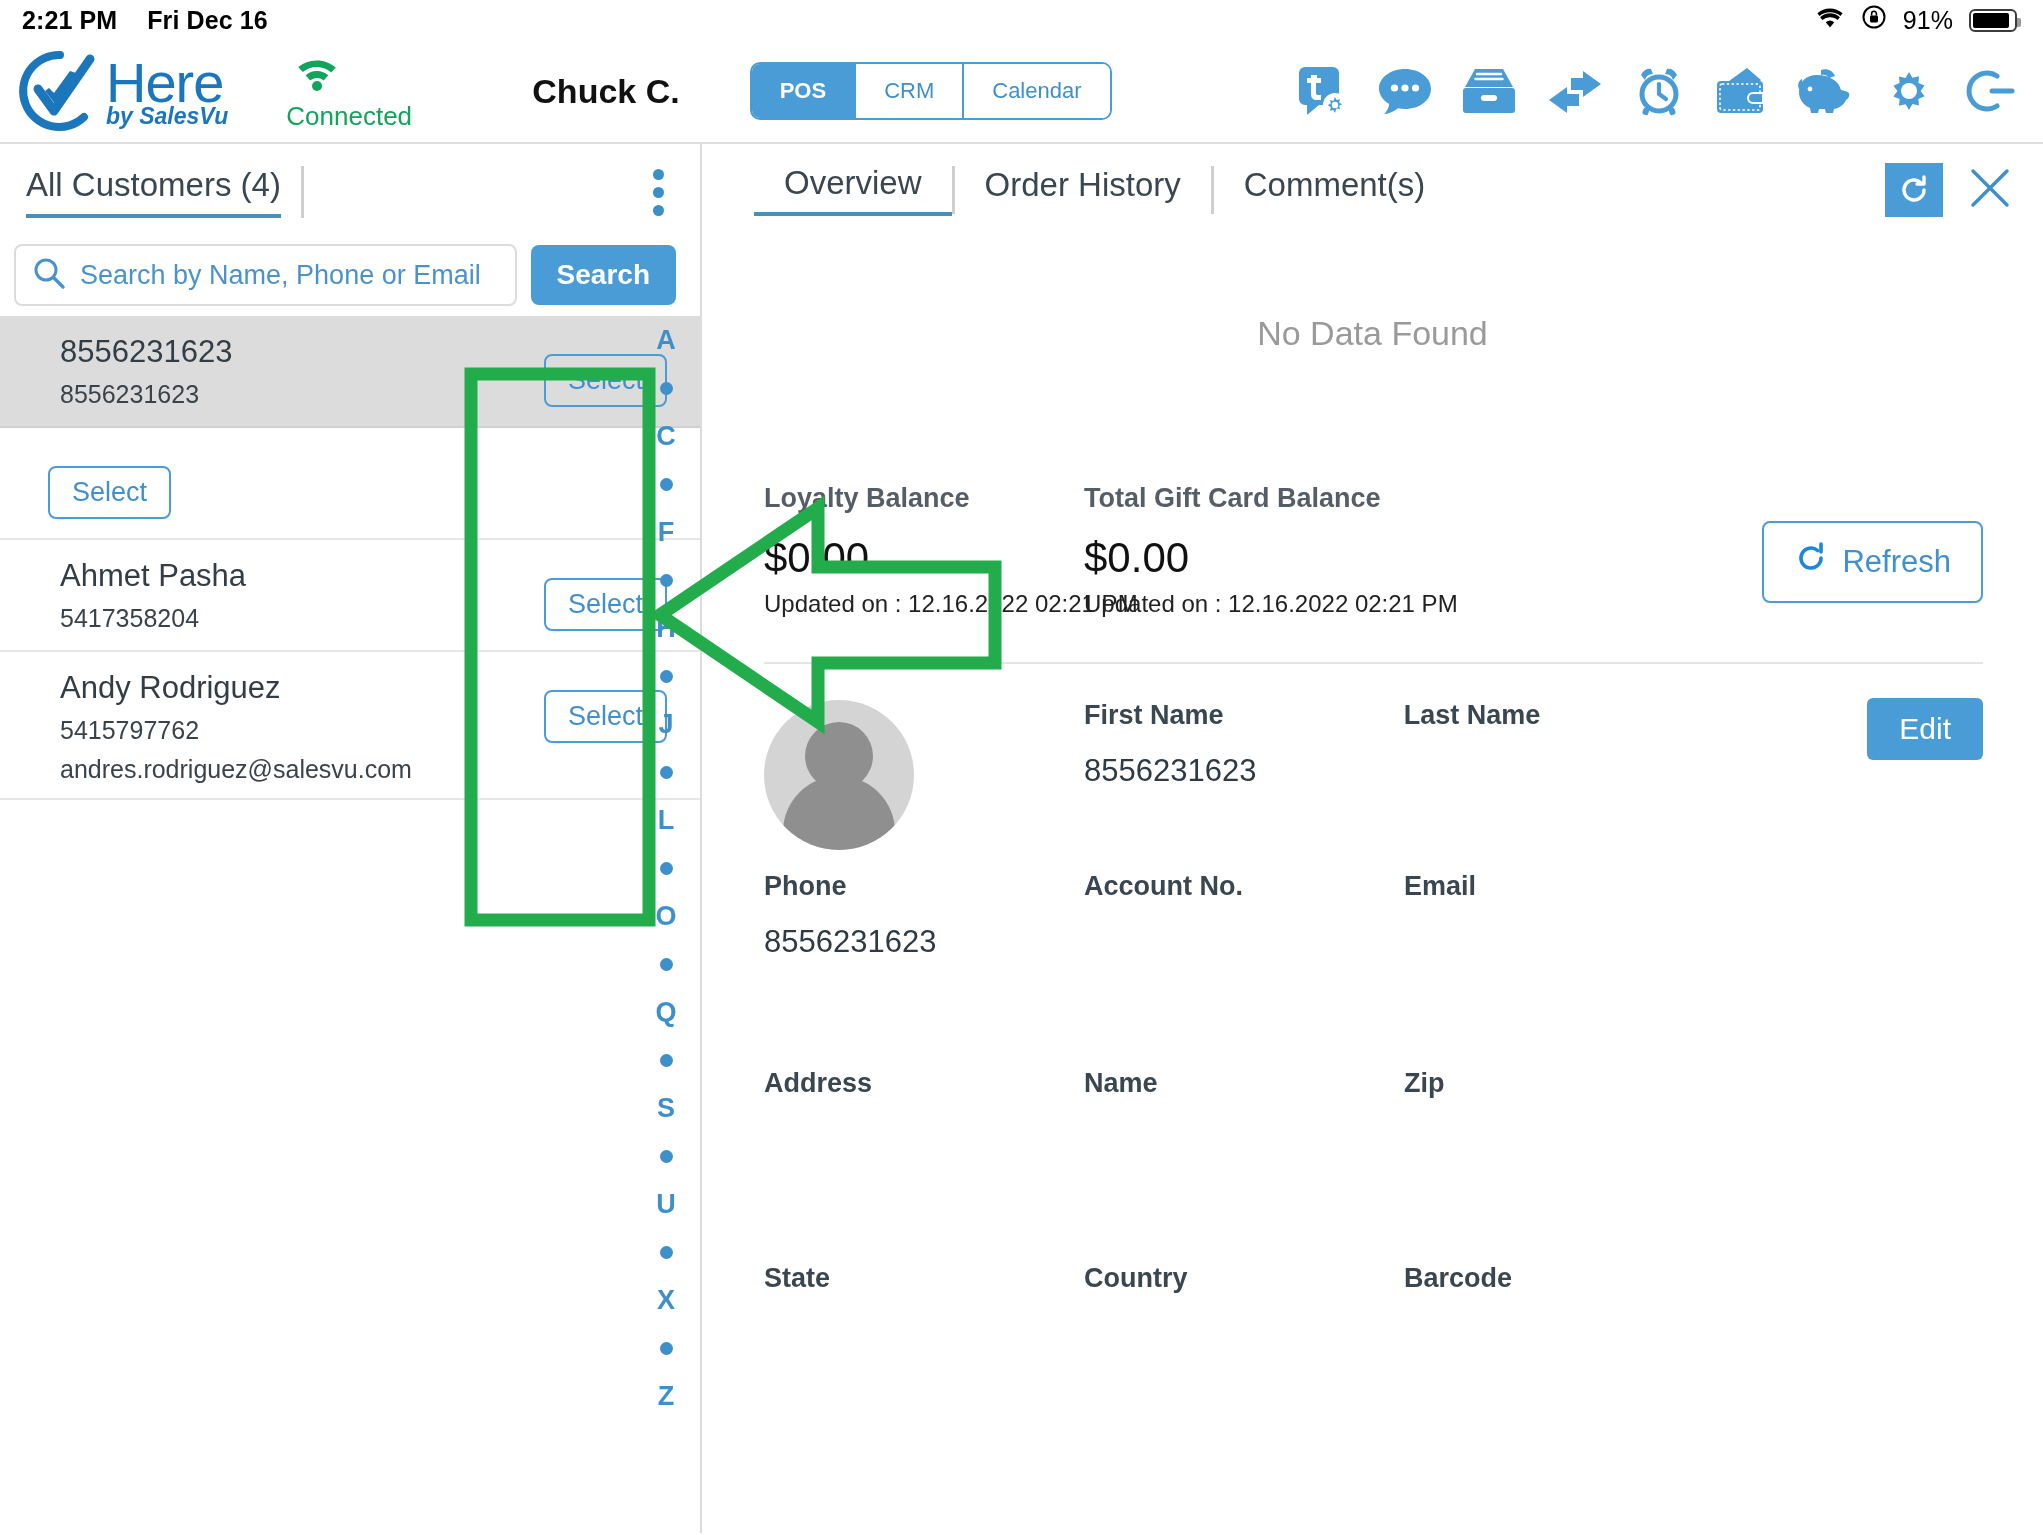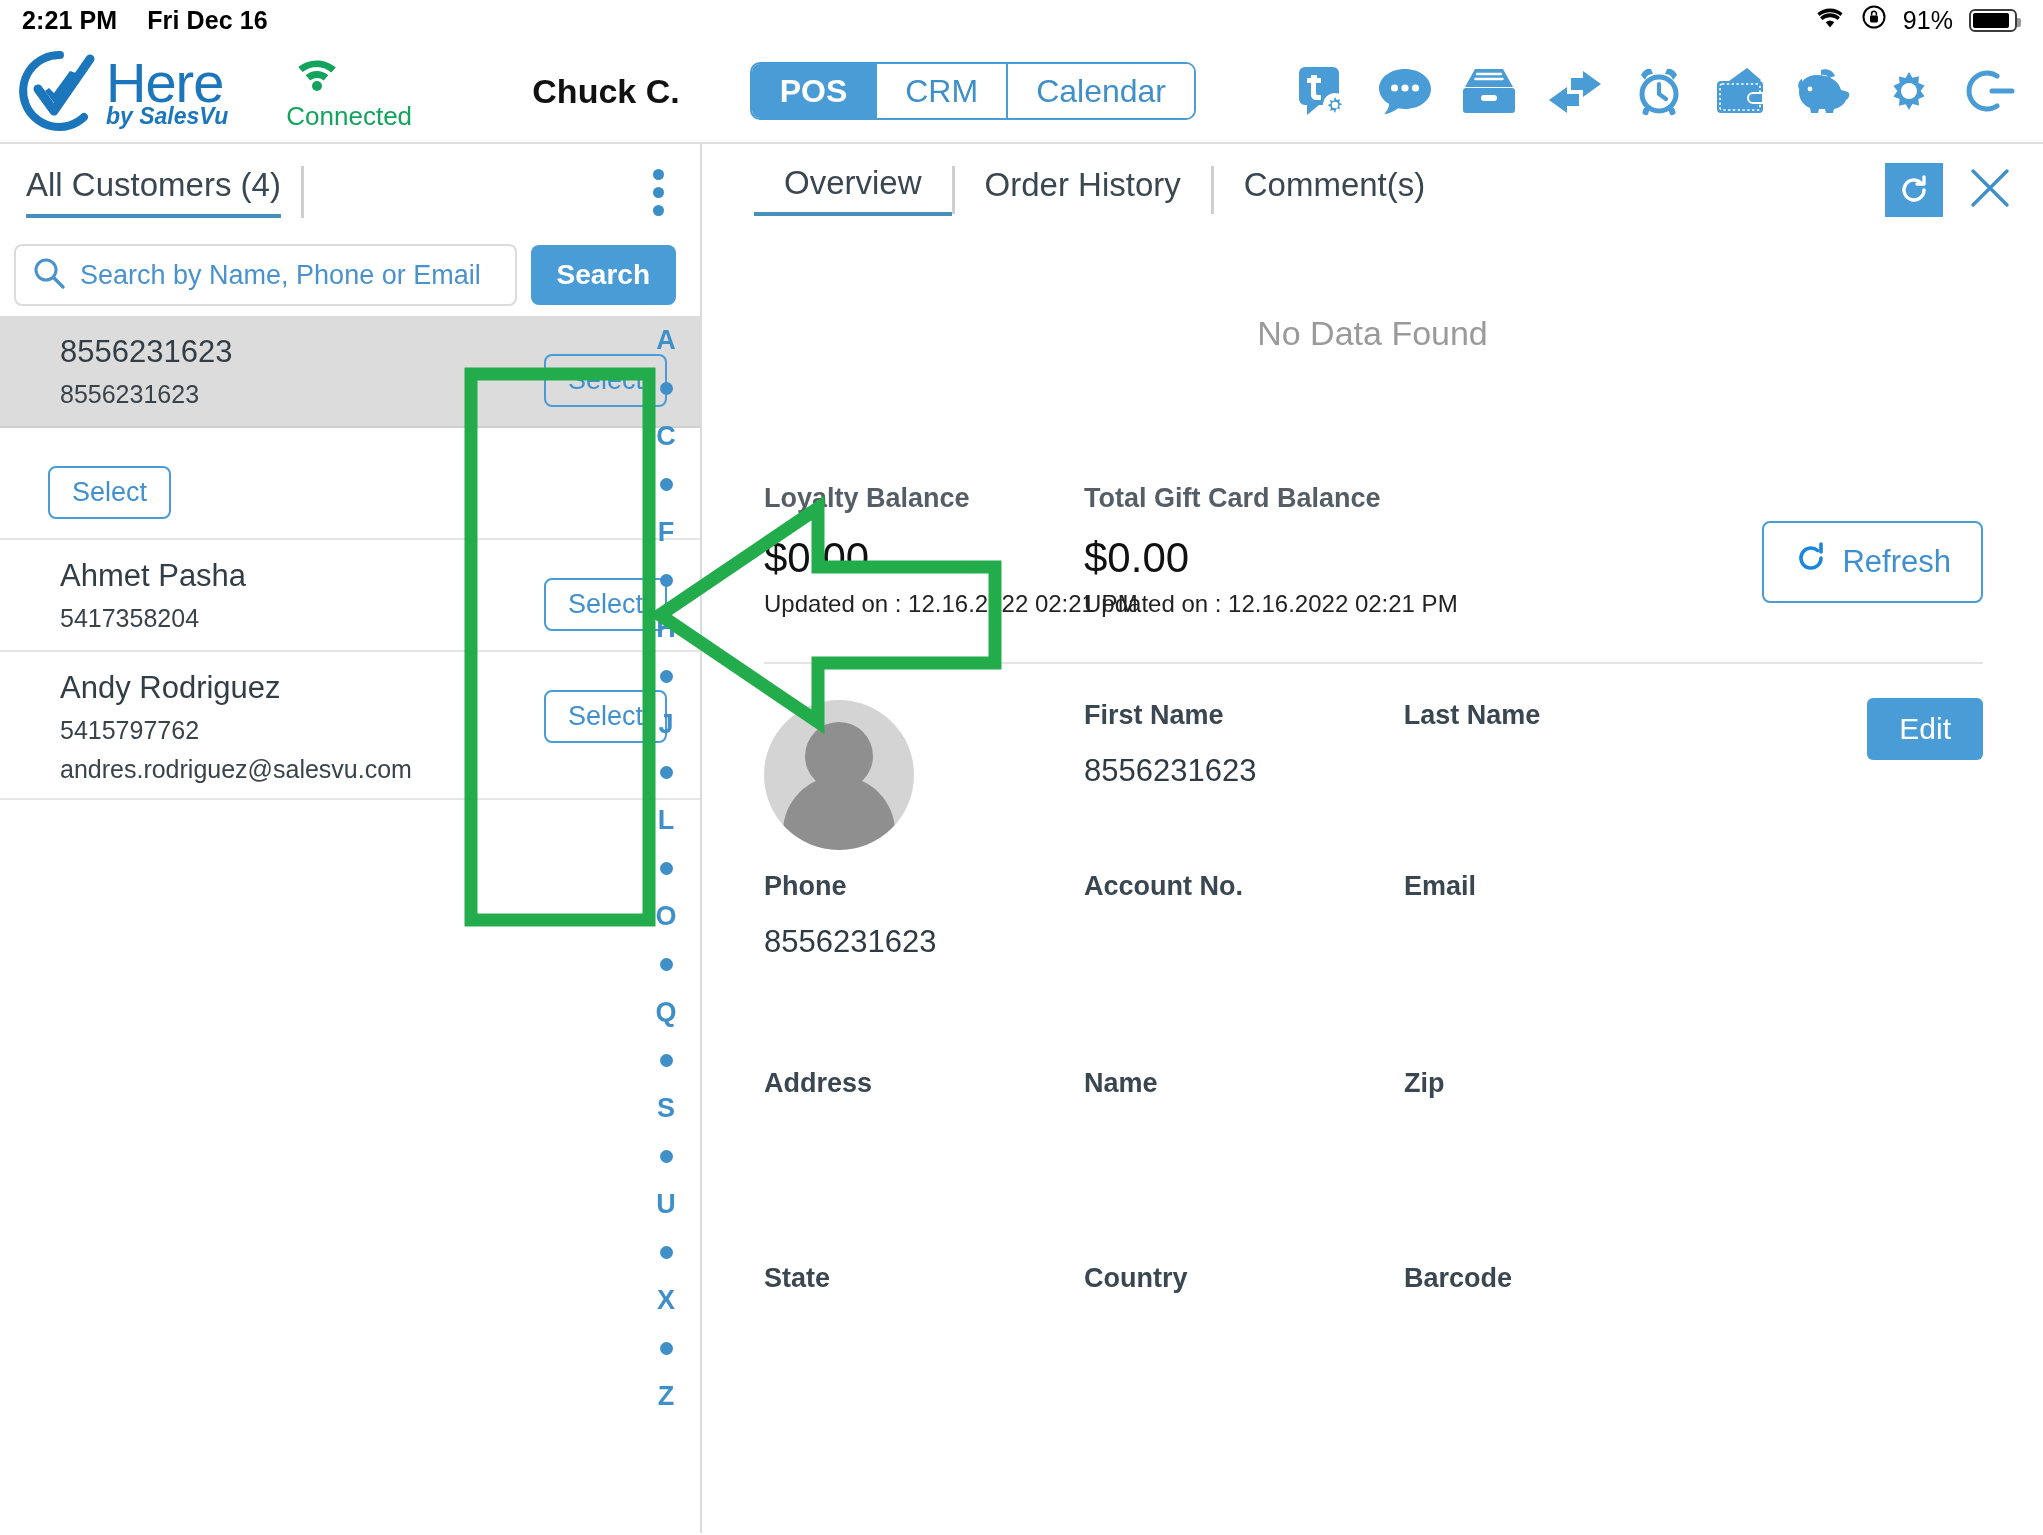--- a/index.html
+++ b/index.html
@@ -52,21 +52,21 @@
     white-space: nowrap;
   }
 
   .segmented {
     margin-left: 70px;
     display: flex; border: 2px solid #4a9cd6; border-radius: 10px; overflow: hidden;
     height: 58px;
   }
   .seg {
     display:flex; align-items:center; justify-content:center;
-    padding: 0 28px; font-size: 32px; color:#3f8fc9; background:#fff;
+    padding: 0 28px; font-size: 22px; color:#3f8fc9; background:#fff;
     border-right: 2px solid #4a9cd6; cursor: pointer;
   }
   .seg:last-child { border-right: none; }
   .seg.active { background:#4a9cd6; color:#fff; font-weight:600; }
 
   .hdr-icons { margin-left: auto; display:flex; align-items:center; gap: 28px; padding-right: 26px; }
   .hdr-icons svg { display:block; }
 
   
   .body { display: flex; height: calc(1535px - 40px - 106px); }

